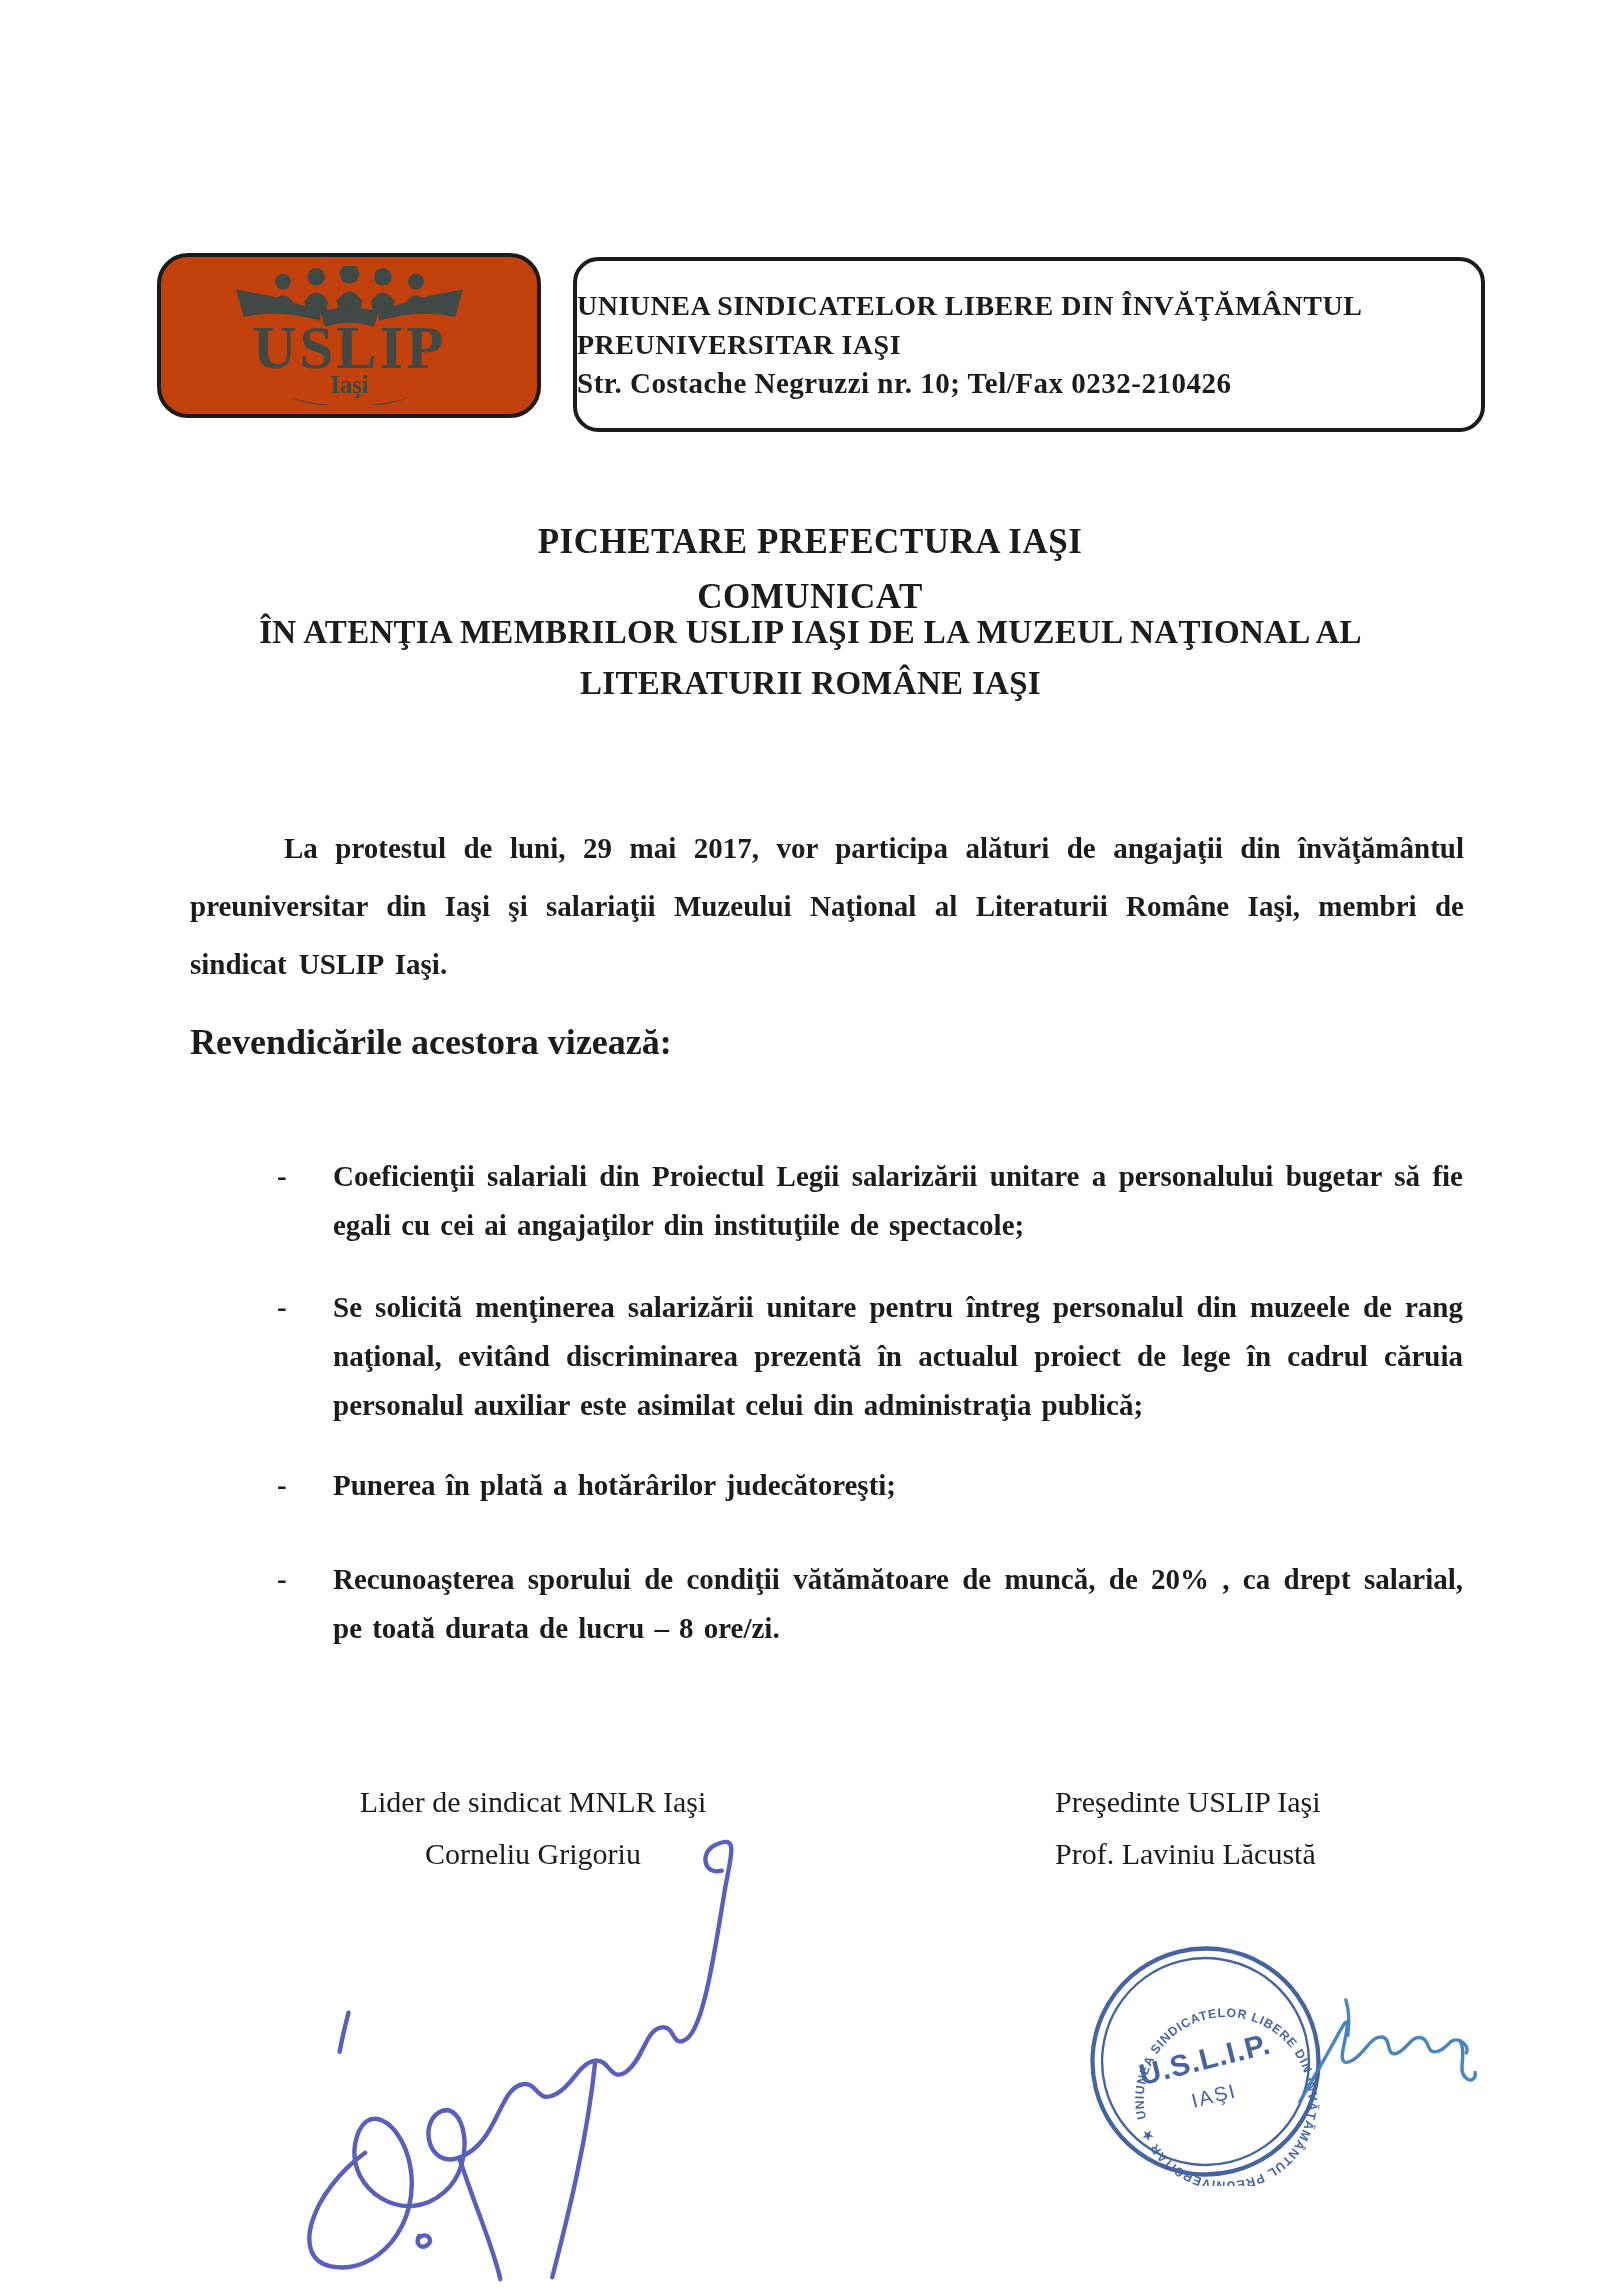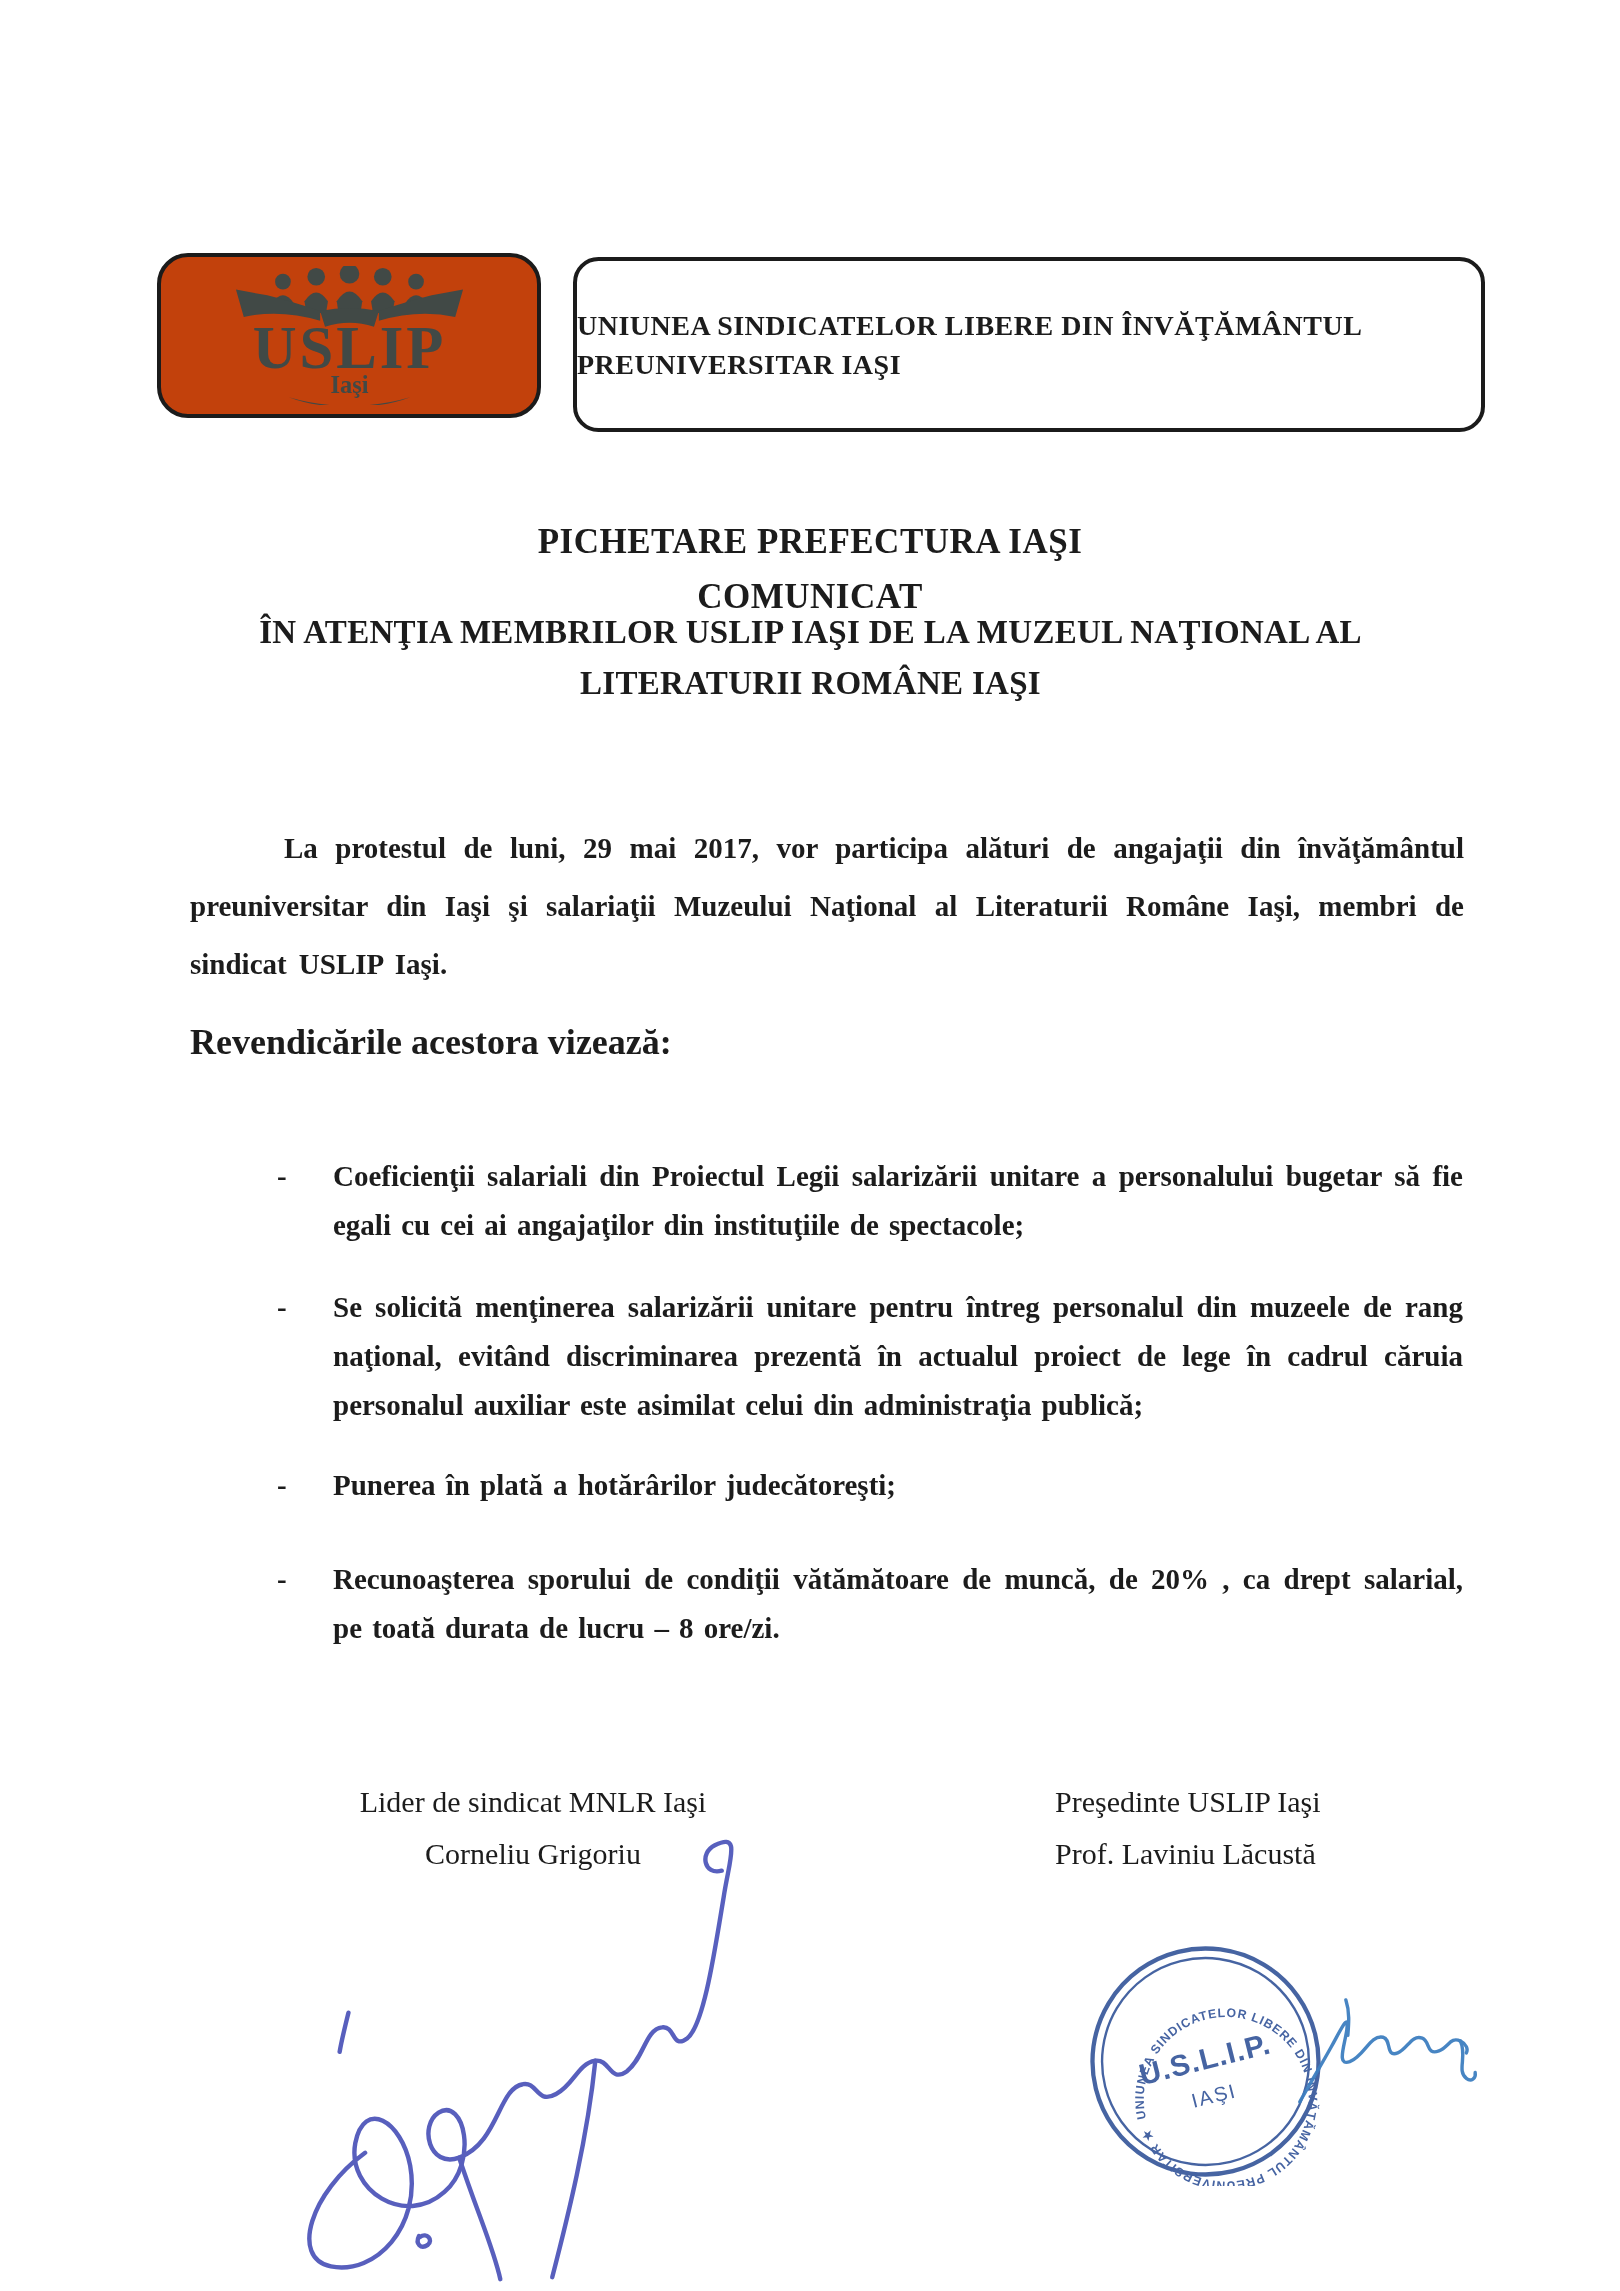--- a/index.html
+++ b/index.html
@@ -99,20 +99,21 @@
       </g>
       <text x="180" y="104" text-anchor="middle" font-family="Liberation Serif, serif" font-weight="700" font-size="62" letter-spacing="3" fill="#414946">USLIP</text>
       <text x="180" y="130" text-anchor="middle" font-family="Liberation Serif, serif" font-weight="700" font-size="25" fill="#414946">Iaşi</text>
       <path d="M118,134 Q180,152 242,134 Q216,144 180,144 Q144,144 118,134 Z" fill="#414946"></path>
     </svg>
   </div>
 
   <div class="org-box">
     <div class="org-line">UNIUNEA SINDICATELOR LIBERE DIN ÎNVĂŢĂMÂNTUL</div>
     <div class="org-line">PREUNIVERSITAR IAŞI</div>
+    <div class="org-line addr">Str. Costache Negruzzi nr. 10; Tel/Fax 0232-210426</div>
   </div>
 
   <div class="doc-title">
     <div>PICHETARE PREFECTURA IAŞI</div>
     <div>COMUNICAT</div>
   </div>
 
   <div class="doc-subtitle">ÎN ATENŢIA MEMBRILOR USLIP IAŞI DE LA MUZEUL NAŢIONAL AL LITERATURII ROMÂNE IAŞI</div>
 
   <p class="body-par">La protestul de luni, 29 mai 2017, vor participa alături de angajaţii din învăţământul preuniversitar din Iaşi şi salariaţii Muzeului Naţional al Literaturii Române Iaşi, membri de sindicat USLIP Iaşi.</p>

